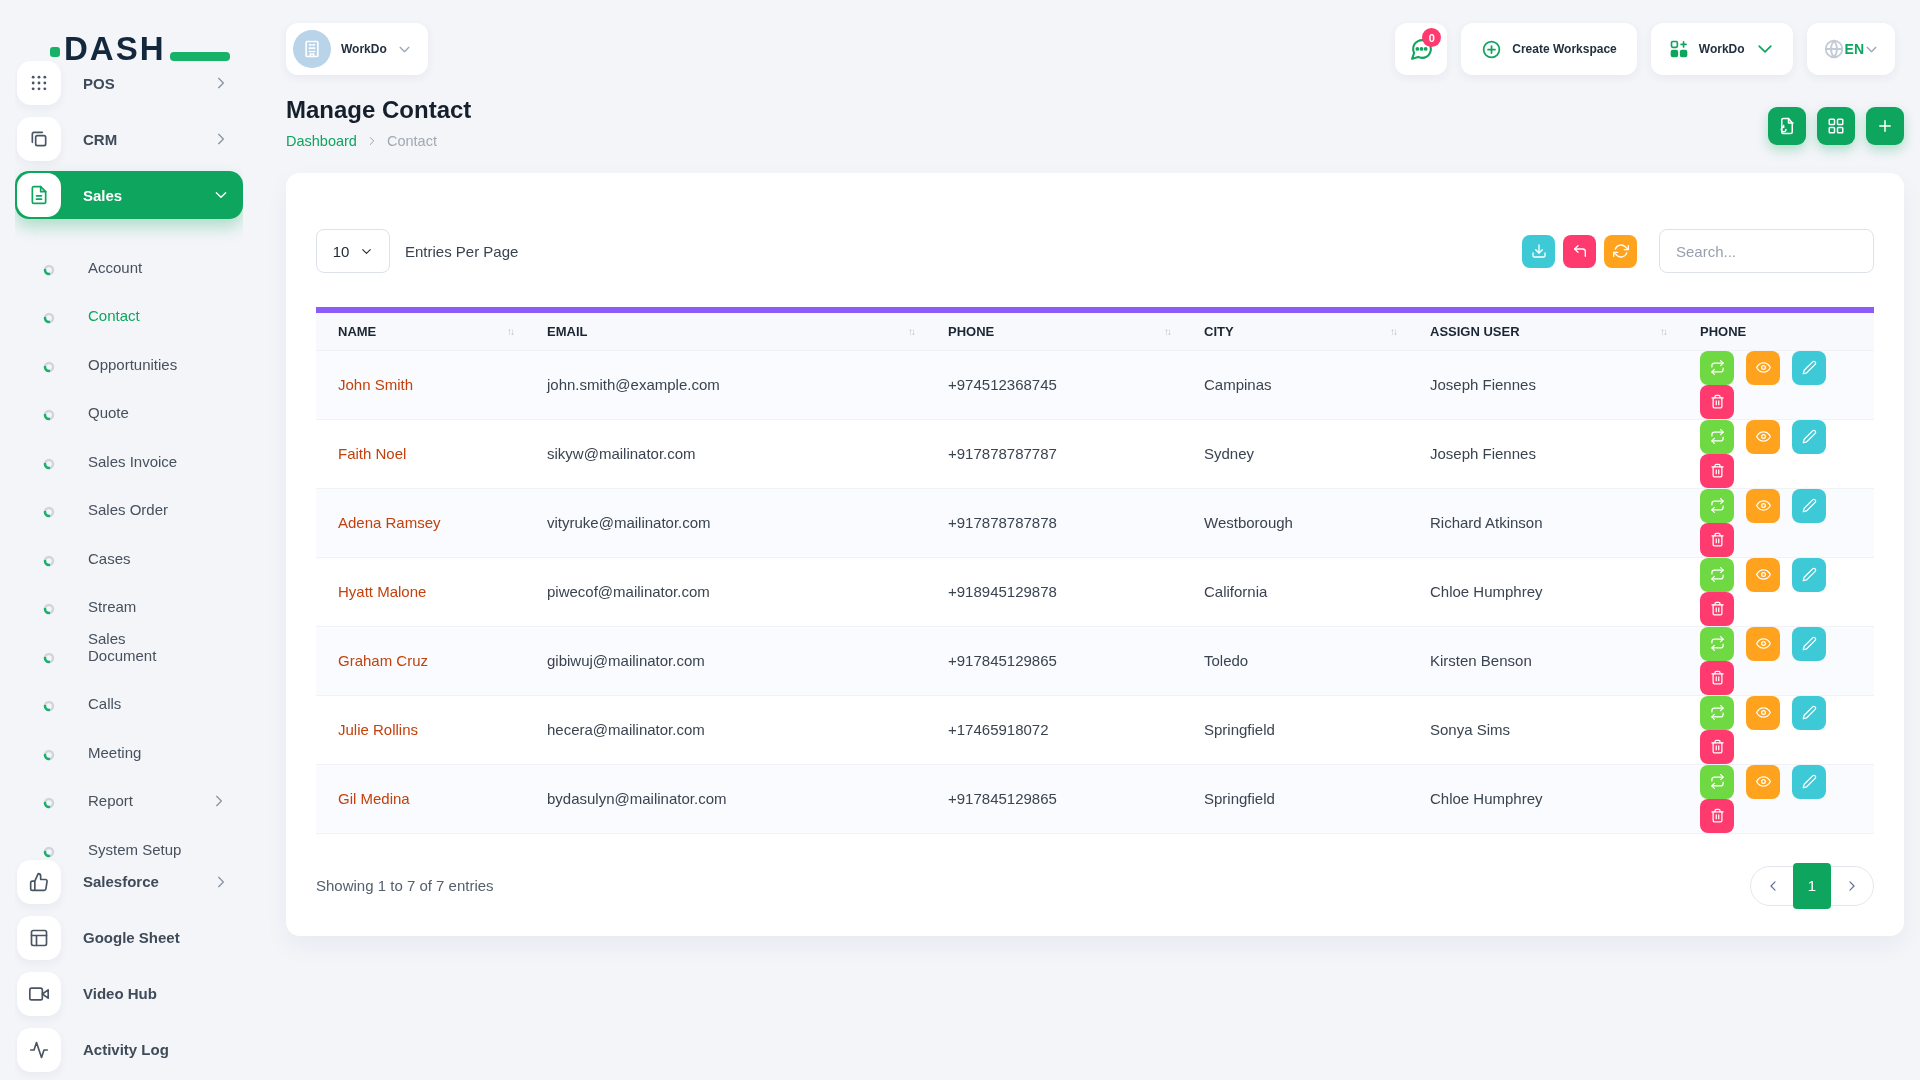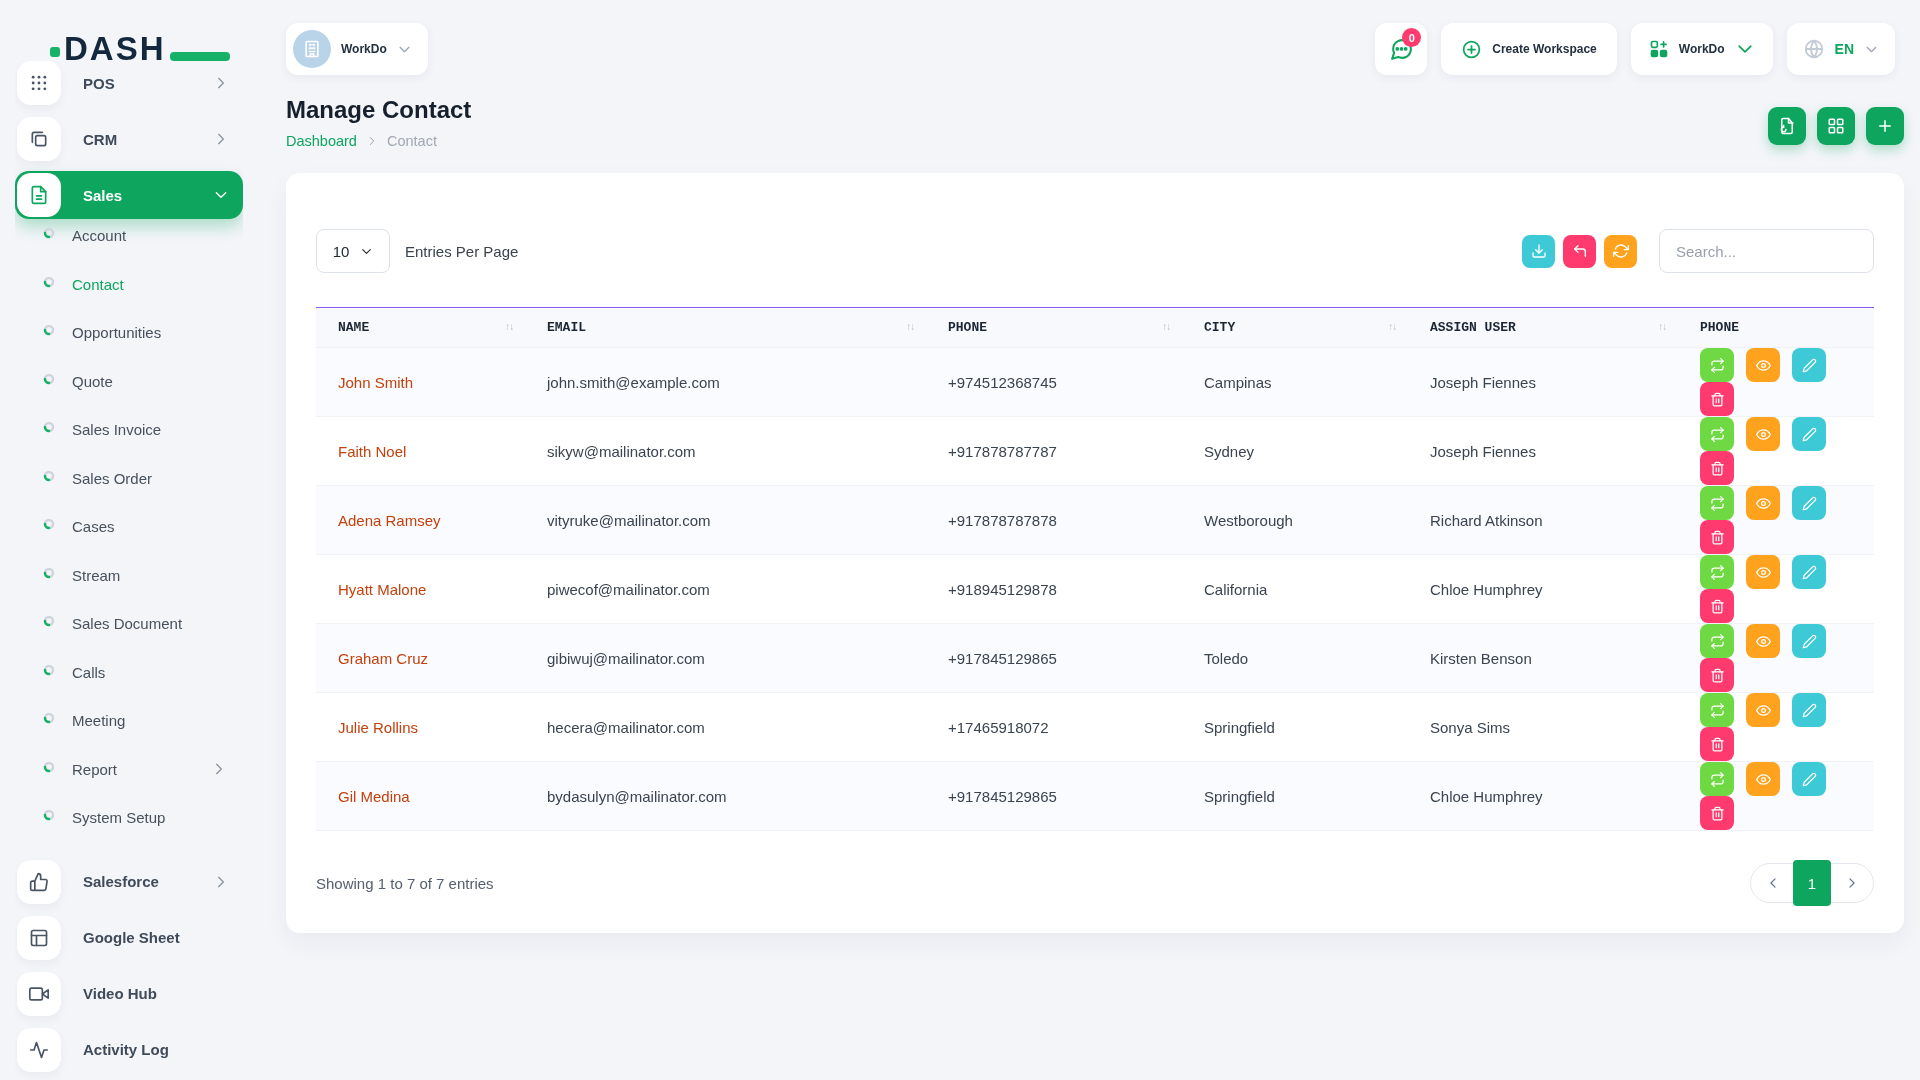--- a/index.html
+++ b/index.html
@@ -21,37 +21,37 @@
   .pill-label{font-size:12px;font-weight:600;color:#24303f;}
   .chev-sm{width:15px;height:15px;color:#9aa4b2;}
   .top-right{margin-left:auto;display:flex;align-items:center;gap:14px;}
   .chat-btn{width:52px;height:52px;justify-content:center;position:relative;cursor:pointer;}
   .chat-btn [data-icon]{width:25px;height:25px;color:#0ea55e;}
   .badge{position:absolute;top:5px;right:6px;min-width:19px;height:19px;border-radius:50%;background:#ff3a6e;color:#fff;font-size:11px;font-weight:700;display:flex;align-items:center;justify-content:center;}
   .create-pill{padding:0 20px;gap:10px;cursor:pointer;}
   .create-pill [data-icon]{width:21px;height:21px;color:#0ea55e;}
   .menu-pill{padding:0 18px;gap:10px;cursor:pointer;}
   .menu-pill [data-icon]{width:20px;height:20px;color:#0ea55e;}
-  .lang-pill{padding:0 16px;gap:10px;cursor:pointer;}
+  .lang-pill{padding:0 16px;cursor:pointer;}
   .lang-pill .globe{width:22px;height:22px;color:#c3cbd6;}
   .lang-label{font-size:14px;font-weight:700;color:#0ea55e;}
 
   
   .sidebar{position:absolute;top:60px;left:15px;width:228px;bottom:0;overflow:hidden;}
   .main-item{display:flex;align-items:center;height:48px;margin-bottom:8px;border-radius:14px;cursor:pointer;}
   .main-item:first-child{margin-top:-1px;}
   .icon-box{width:44px;height:44px;min-width:44px;border-radius:14px;background:#fff;box-shadow:0 4px 10px rgba(30,40,80,.05);display:flex;align-items:center;justify-content:center;color:#4a5564;margin:0 22px 0 2px;}
   .icon-box [data-icon]{width:20px;height:20px;}
   .m-label{flex:1;font-size:15px;font-weight:600;color:#3f4b59;}
   .chev{width:16px;height:16px;color:#8a94a2;margin-right:14px;}
   .main-item.active{background:#0ea55e;box-shadow:0 8px 16px rgba(14,165,94,.3);}
   .main-item.active .icon-box{color:#0ea55e;box-shadow:none;}
   .main-item.active .m-label{color:#fff;font-weight:700;}
   .main-item.active .chev{color:#fff;}
-  .sub-item{display:flex;align-items:flex-start;height:48.5px;padding-left:28px;cursor:pointer;}
+  .sub-item{display:flex;align-items:flex-end;height:48.5px;padding-left:28px;cursor:pointer;gap:16px;}
   .bullet{width:12px;height:12px;min-width:12px;margin-right:17px;}
   .s-label{flex:1;font-size:15px;color:#46515d;}
   .sub-item.active .s-label{color:#0ea55e;}
   .sub-item .chev{margin-right:16px;}
 
   
   .main{position:absolute;left:286px;top:60px;width:1618px;}
   .page-head{position:relative;margin-top:36px;}
   .page-title{font-size:24px;font-weight:700;color:#161f2c;}
   .breadcrumb{display:flex;align-items:center;gap:9px;margin-top:9px;font-size:14.5px;}
@@ -70,21 +70,21 @@
   .tool-right{margin-left:auto;display:flex;align-items:center;gap:8px;}
   .tbtn{width:33px;height:33px;border-radius:8px;display:flex;align-items:center;justify-content:center;color:#fff;cursor:pointer;}
   .tbtn [data-icon]{width:16px;height:16px;}
   .tbtn.cyan{background:#3ec9d6;}
   .tbtn.pink{background:#ff3a6e;}
   .tbtn.orange{background:#ffa21d;}
   .search{margin-left:14px;width:215px;height:44px;border:1px solid #dde2ea;border-radius:8px;padding:0 16px;font-size:15px;color:#39434f;outline:none;font-family:"Liberation Sans",sans-serif;}
   .search::placeholder{color:#98a0ad;}
 
   table{width:100%;border-collapse:collapse;margin-top:34px;}
-  thead th{background:#f8f9fd;border-top:1px solid #8b5cf6;border-bottom:1px solid #eef1f5;height:40px;font-size:13px;font-weight:700;color:#1b2634;text-align:center;padding-left:22px;font-family:Liberation Mono, monospace;}
+  thead th{background:#f8f9fd;border-top:6px solid #8b5cf6;border-bottom:1px solid #eef1f5;height:40px;font-size:13px;font-weight:700;color:#1b2634;text-align:center;padding-left:22px;}
   .th-inner{display:flex;align-items:center;justify-content:space-between;padding-right:12px;}
   .sort{display:none;color:#b6bdc9;font-size:10px;letter-spacing:-2px;font-weight:400;}
   .sort.show{display:inline;}
   tbody td{height:53px;border-bottom:1px solid #f0f2f6;font-size:15px;color:#3a4450;padding-left:22px;}
   tbody tr:nth-child(odd){background:#fafbfe;}
   .cell-name{color:#c2410c;cursor:pointer;text-decoration:none;}
   .abtn{display:inline-flex;width:34px;height:34px;border-radius:8px;align-items:center;justify-content:center;color:#fff;margin-right:8px;cursor:pointer;vertical-align:middle;}
   .abtn [data-icon]{width:15px;height:15px;}
   .abtn.green{background:#6fd943;}
   .abtn.orange{background:#ffa21d;}

